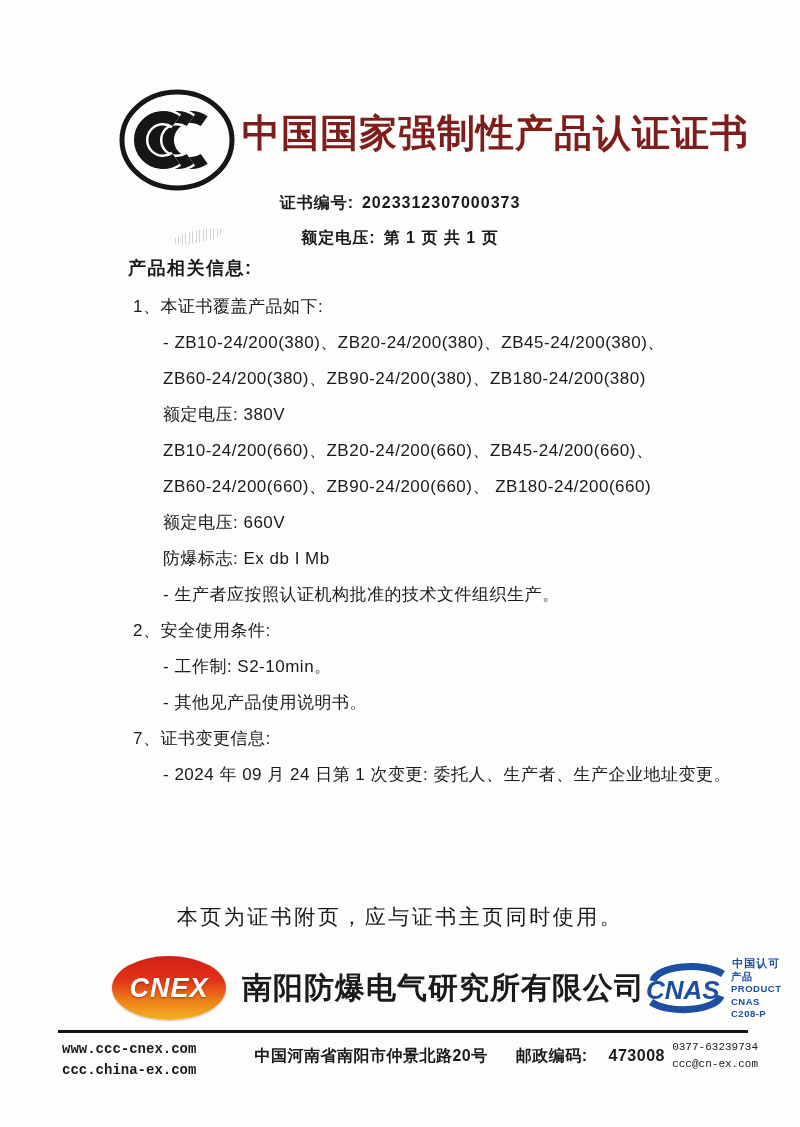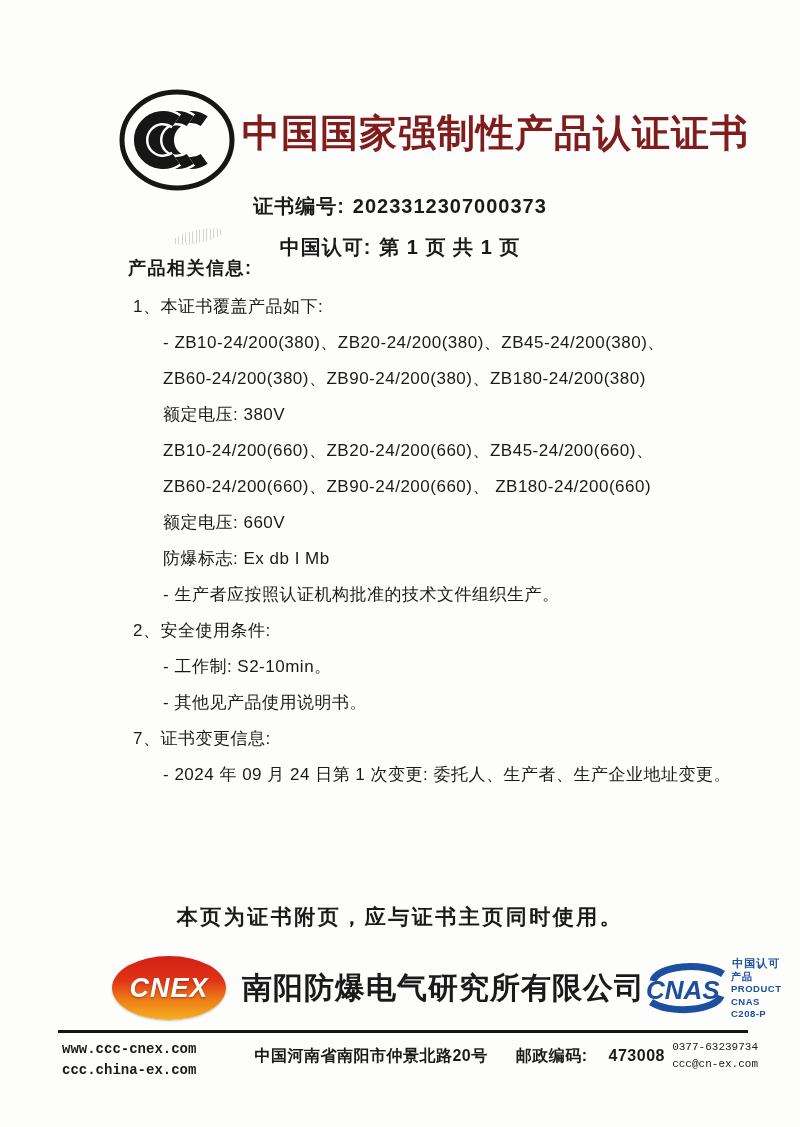--- a/index.html
+++ b/index.html
@@ -17,40 +17,40 @@
   
   .ccc-logo { position:absolute; left:116px; top:86px; width:122px; height:108px; }
   .page-title {
     position:absolute; left:242px; top:108px;
     font-size:38px; font-weight:700; letter-spacing:1px;
     color:#7f1d1d; white-space:nowrap;
   }
 
   
   .cert-meta { position:absolute; top:193px; left:0; right:0; text-align:center; }
-  .cert-meta .meta-line { font-size:20px; font-weight:700; letter-spacing:1px; margin-bottom:14px; }
+  .cert-meta .meta-line { font-size:16px; font-weight:700; letter-spacing:1px; margin-bottom:14px; }
   .cert-meta .meta-value { margin-left:8px; }
 
   .smudge {
     position:absolute; top:230px; left:172px; width:52px; height:13px;
     opacity:.38; transform:rotate(-12deg); border-radius:50%;
     background:repeating-linear-gradient(100deg,#8f8f8f 0 1px,transparent 1px 3.5px);
   }
 
   
   .body-block { position:absolute; top:256px; left:128px; right:52px; }
   .section-title { font-size:18px; font-weight:700; letter-spacing:1.5px; margin-bottom:18px; }
   .line { font-size:17px; line-height:17px; margin-bottom:19px; letter-spacing:0.5px; white-space:nowrap; }
   .indent-1 { padding-left:5px; }
   .indent-2 { padding-left:35px; }
 
   
   .page-note {
     position:absolute; top:903px; left:0; right:0; text-align:center;
-    font-size:21px; font-weight:700; letter-spacing:2.5px;
+    font-size:21px; font-weight:400; letter-spacing:2.5px;
   }
 
   
   .org-row { position:absolute; top:956px; left:112px; right:56px; display:flex; align-items:center; }
   .cnex-logo {
     width:114px; height:64px; border-radius:50%;
     background:linear-gradient(180deg,#d31f15 0%,#e03317 38%,#ee7c17 68%,#f6b120 100%);
     display:flex; align-items:center; justify-content:center;
     box-shadow:0 1px 2px rgba(0,0,0,.25);
     flex:0 0 auto;
@@ -92,21 +92,21 @@
     <path d="M 60.2 35.2 A 23 23 0 1 0 60.2 72.8" fill="none" stroke="#fdfdfc" stroke-width="17"></path>
     <path d="M 60.2 35.2 A 23 23 0 1 0 60.2 72.8" fill="none" stroke="#161616" stroke-width="12"></path>
   </svg>
   <h1 class="page-title">中国国家强制性产品认证证书</h1>
 
   <div class="cert-meta">
     <div class="meta-line">
       <span>证书编号:</span><span class="meta-value">2023312307000373</span>
     </div>
     <div class="meta-line">
-      <span>中国认可:</span><span class="meta-value">第 1 页  共 1 页</span>
+      <span>额定电压:</span><span class="meta-value">第 1 页  共 1 页</span>
     </div>
   </div>
 
   <div class="smudge"></div>
 
   <div class="body-block">
     <div class="section-title">产品相关信息:</div>
     <div class="line indent-1">1、本证书覆盖产品如下:</div>
     <div class="line indent-2">- ZB10-24/200(380)、ZB20-24/200(380)、ZB45-24/200(380)、</div>
     <div class="line indent-2">ZB60-24/200(380)、ZB90-24/200(380)、ZB180-24/200(380)</div>

